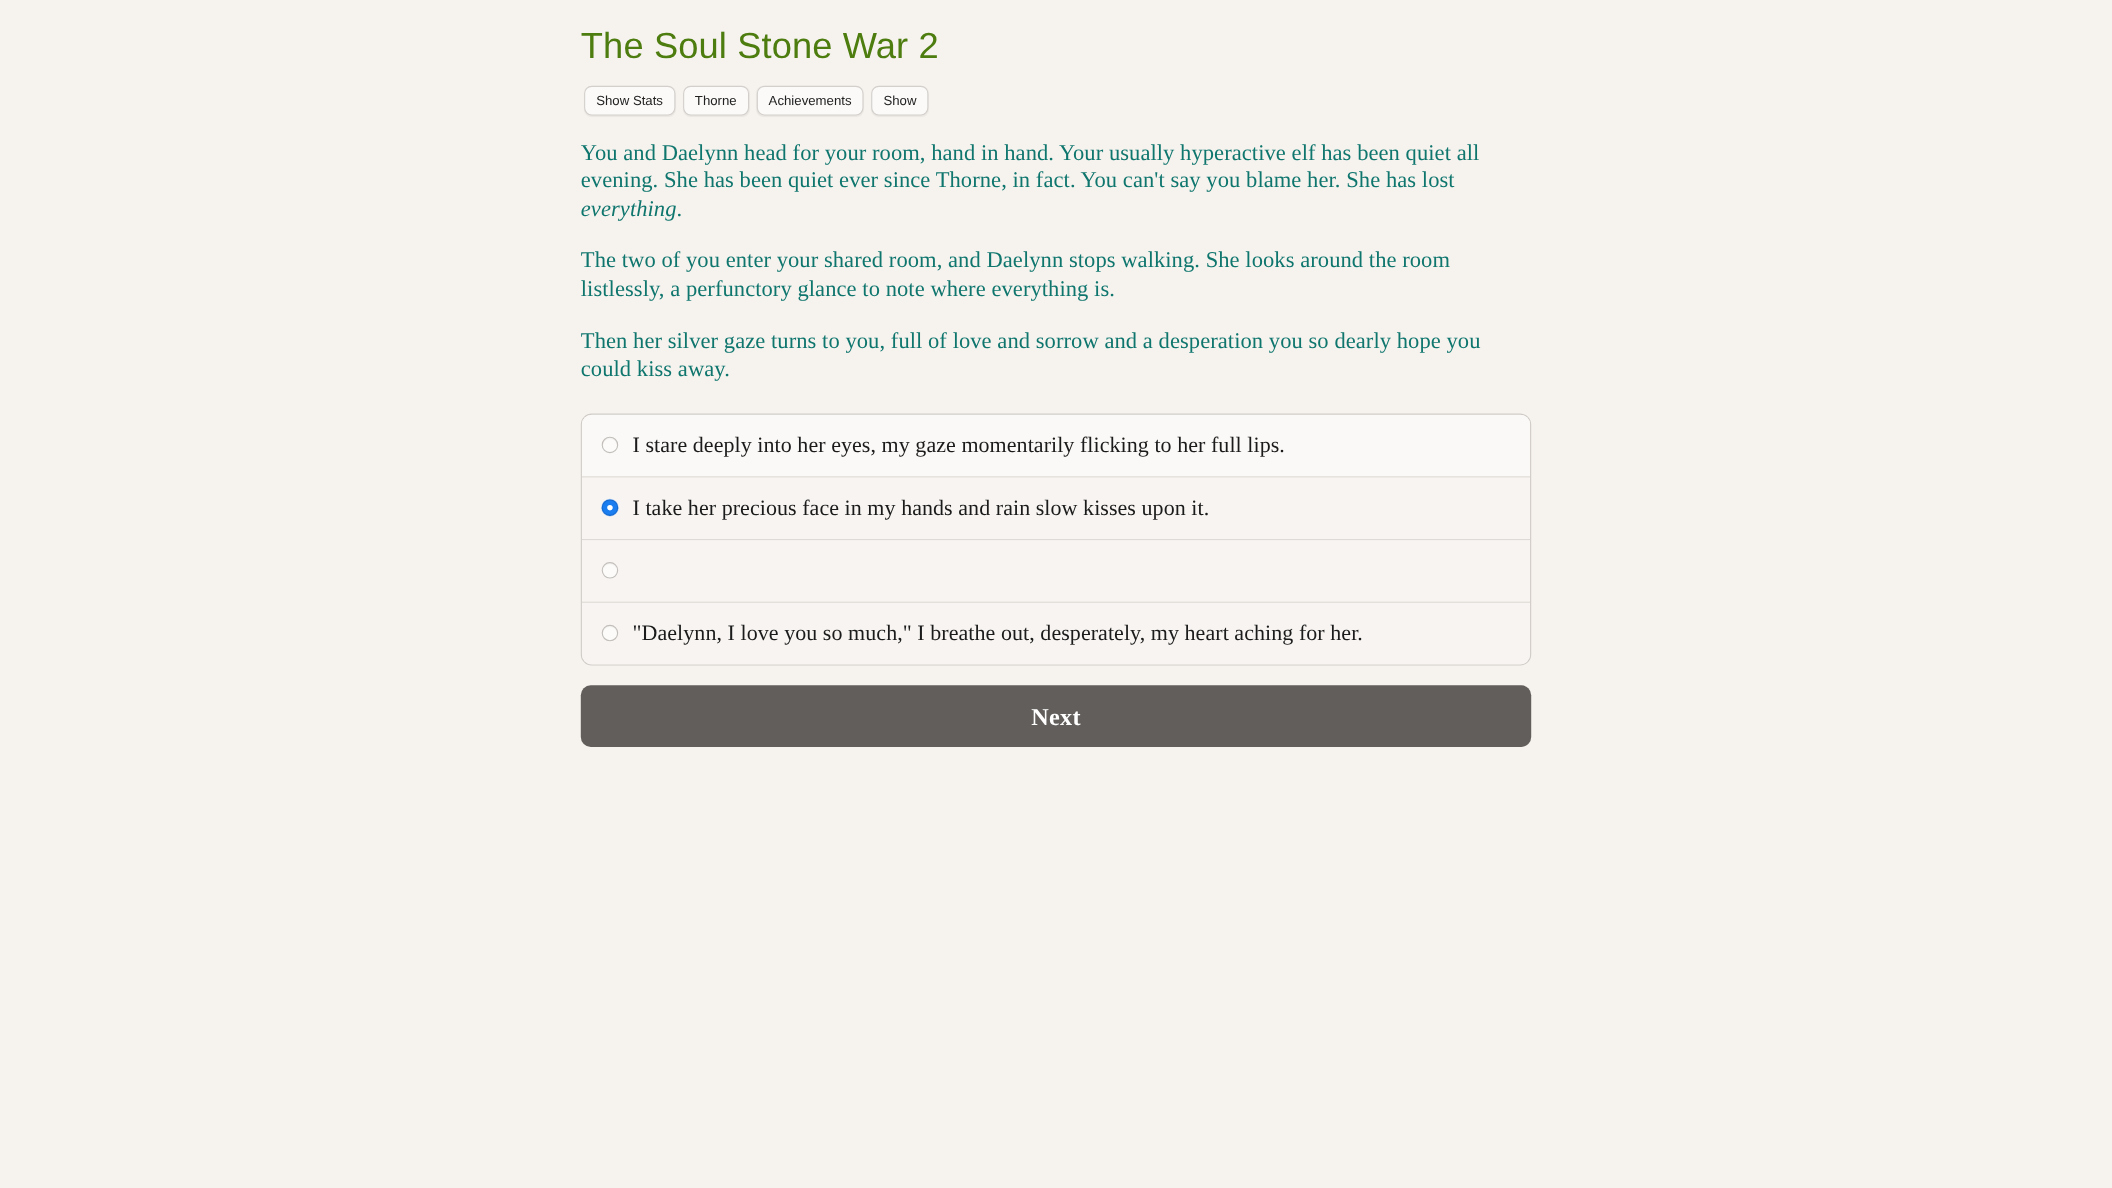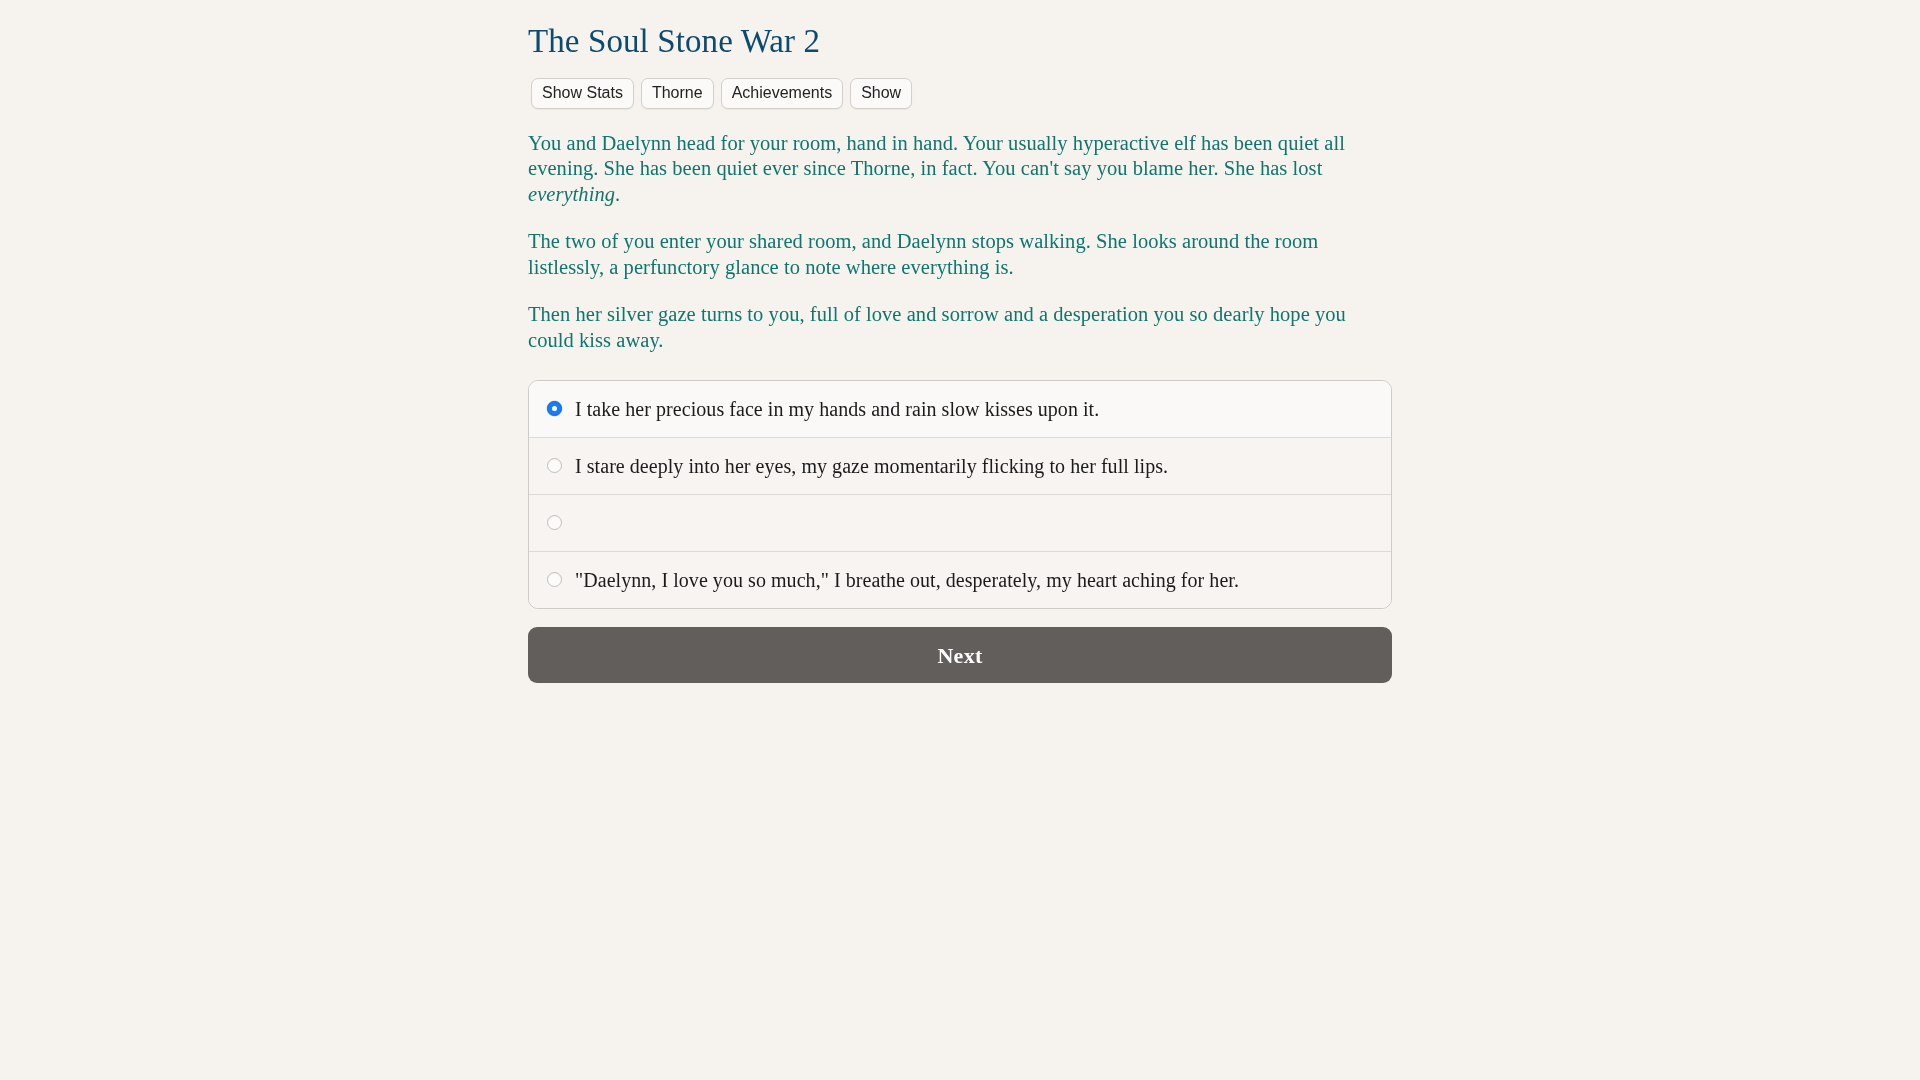--- a/index.html
+++ b/index.html
@@ -23,40 +23,40 @@
   }
 
   .content {
     position: absolute;
     left: 528px;
     top: 0;
     width: 864px;
   }
 
   .game-title {
-    font-family: Liberation Serif, serif;
+    font-family: Liberation Sans, sans-serif;
     font-size: 33px;
     font-weight: 400;
     line-height: 1.2;
-    color: #0c4a6e;
+    color: #4d7c0f;
     margin: 0;
     padding-top: 22px;
     letter-spacing: 0.1px;
   }
 
   .toolbar {
     display: flex;
     gap: 7px;
     margin-top: 16px;
     margin-left: 3px;
   }
 
   .toolbar-button {
     font-family: "Liberation Sans", "DejaVu Sans", sans-serif;
-    font-size: 16px;
+    font-size: 12px;
     line-height: 1;
     color: #222222;
     background: #fbfaf9;
     border: 1px solid #d3d0cc;
     border-radius: 7px;
     padding: 6px 10px 7px 10px;
     cursor: pointer;
     box-shadow: 0 1px 1px rgba(0,0,0,0.05);
     white-space: nowrap;
   }
@@ -173,29 +173,29 @@
       <p class="story-paragraph">
         <span>The two of you enter your shared room, and Daelynn stops walking. She looks around the room listlessly, a perfunctory glance to note where everything is.</span>
       </p>
       <p class="story-paragraph">
         <span>Then her silver gaze turns to you, full of love and sorrow and a desperation you so dearly hope you could kiss away.</span>
       </p>
     </div>
 
     <div class="options">
       <div class="option-row">
+        <span class="radio"></span>
+        <span class="option-label">I stare deeply into her eyes, my gaze momentarily flicking to her full lips.</span>
+      </div>
+      <div class="option-row">
         <span class="radio checked"></span>
         <span class="option-label">I take her precious face in my hands and rain slow kisses upon it.</span>
       </div>
       <div class="option-row">
         <span class="radio"></span>
-        <span class="option-label">I stare deeply into her eyes, my gaze momentarily flicking to her full lips.</span>
-      </div>
-      <div class="option-row">
-        <span class="radio"></span>
       </div>
       <div class="option-row">
         <span class="radio"></span>
         <span class="option-label">"Daelynn, I love you so much," I breathe out, desperately, my heart aching for her.</span>
       </div>
     </div>
 
     <button class="next-button">Next</button>
 
   </div>

